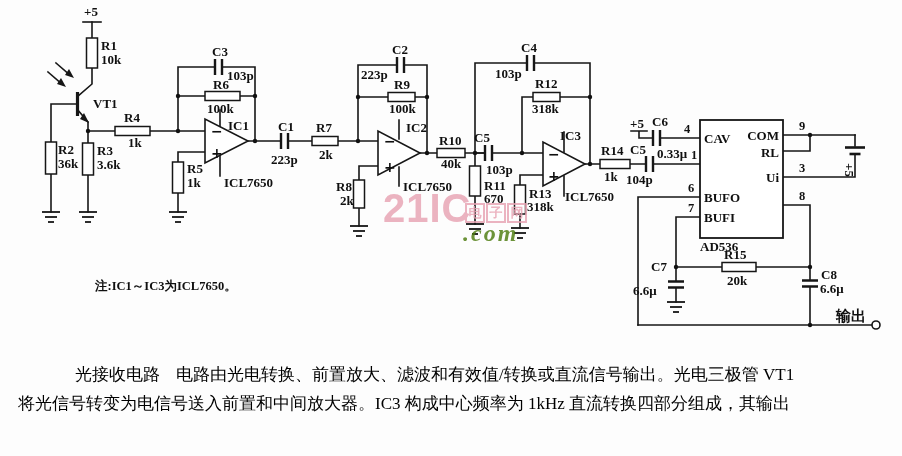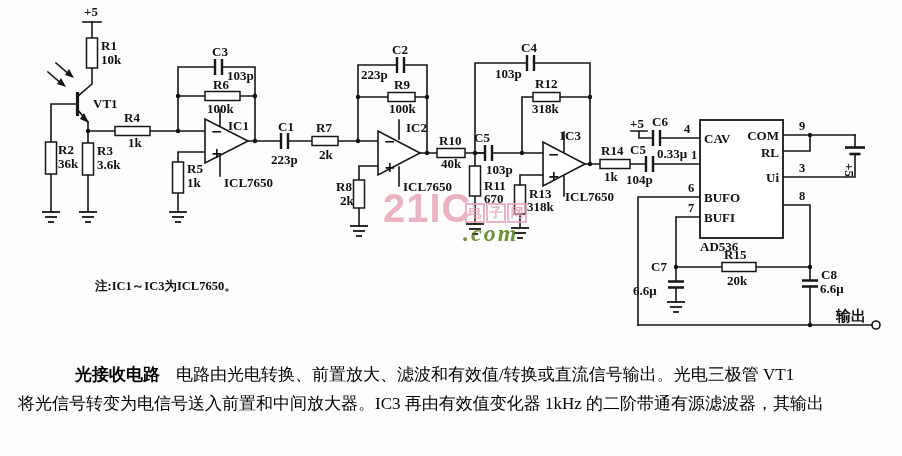--- a/index.html
+++ b/index.html
@@ -22,21 +22,21 @@
   .wm-brand{position:absolute;left:0;top:-8px;font-family:"Liberation Sans",sans-serif;
             font-weight:800;font-size:40px;line-height:40px;color:#e8a3b3;letter-spacing:1px;}
   .wm-box{position:absolute;top:7px;width:16px;height:16px;border:2px solid #e8a3b3;
           color:#e8a3b3;font-weight:700;font-size:13px;line-height:16px;text-align:center;}
   .wm-b1{left:82px;} .wm-b2{left:103px;} .wm-b3{left:124px;}
   .wm-com{position:absolute;left:80px;top:24px;font-family:"Liberation Serif",serif;
           font-style:italic;font-weight:700;font-size:24px;color:#4d7c0f;letter-spacing:2px;}
   .desc{position:absolute;left:18px;top:360px;width:874px;font-size:17px;line-height:29px;
         color:#000;font-family:"Liberation Serif",serif;}
   .dline1{text-indent:57px;}
-  .dtitle{font-weight:bold;margin-top:43px;}
+  .dtitle{font-weight:normal;margin-top:43px;}
   .dgap{display:inline-block;width:16px;}
 </style>
 </head>
 <body>
 
 <div class="page">
 
 <svg width="902" height="352" viewBox="0 0 902 352">
 
   <g>
@@ -299,16 +299,16 @@
 <div class="watermark">
   <span class="wm-brand">21IC</span>
   <span class="wm-box wm-b1">电</span>
   <span class="wm-box wm-b2">子</span>
   <span class="wm-box wm-b3">网</span>
   <span class="wm-com">.com</span>
 </div>
 
 <div class="desc">
   <div class="dline1"><span class="dtitle">光接收电路</span><span class="dgap"></span><span>电路由光电转换、前置放大、滤波和有效值/转换或直流信号输出。光电三极管 VT1</span></div>
-  <div>将光信号转变为电信号送入前置和中间放大器。IC3 再由有效值变化器 1kHz 的二阶带通有源滤波器，其输出</div>
+  <div>将光信号转变为电信号送入前置和中间放大器。IC3 构成中心频率为 1kHz 直流转换四部分组成，其输出</div>
 </div>
 
 </div>
 
 </body></html>

